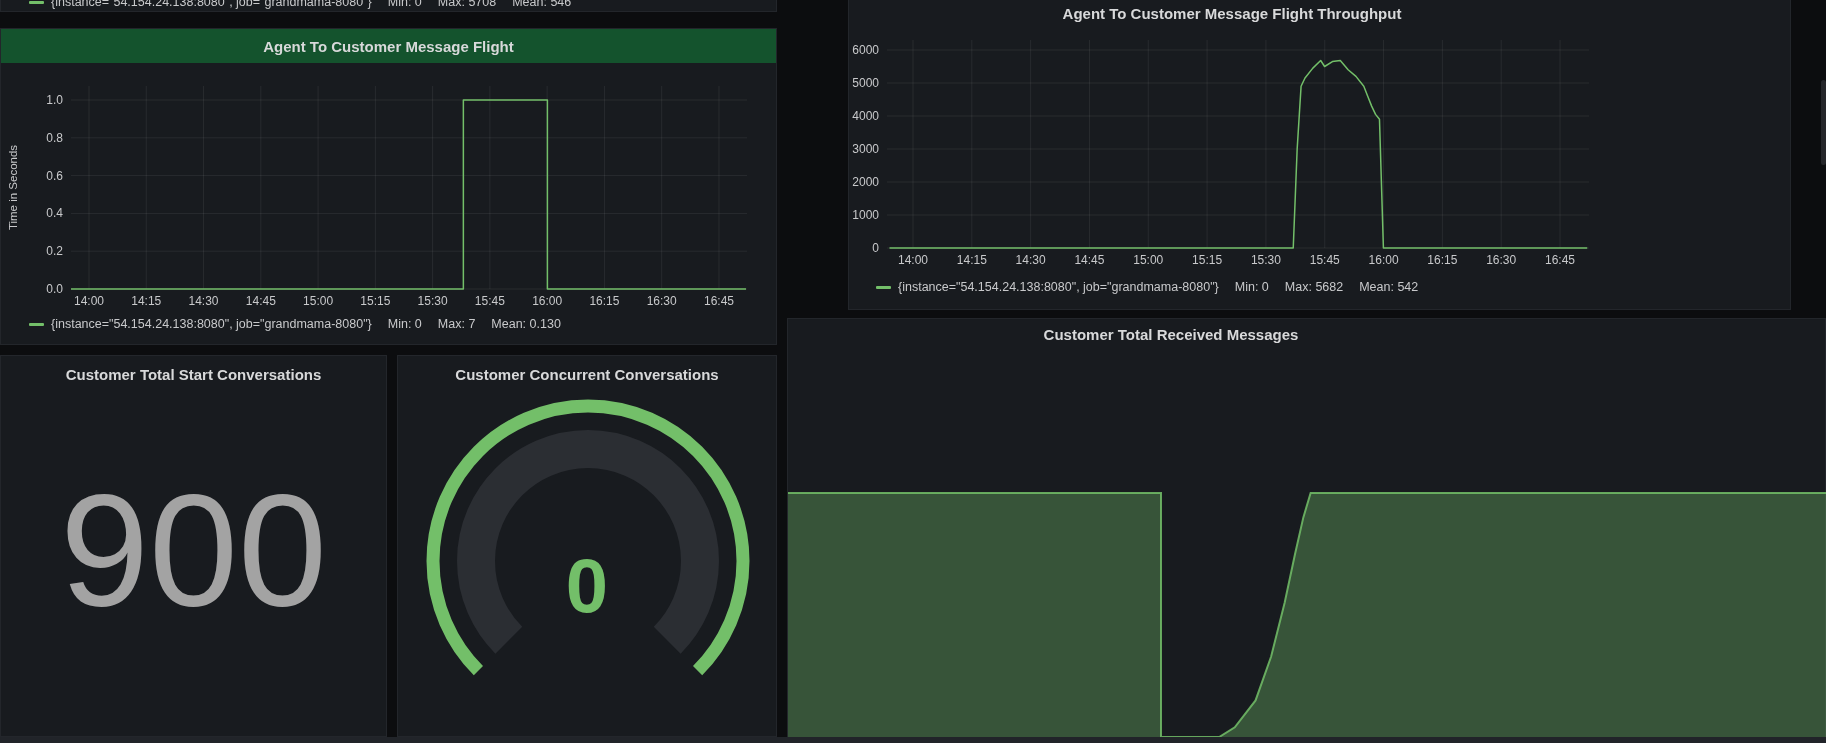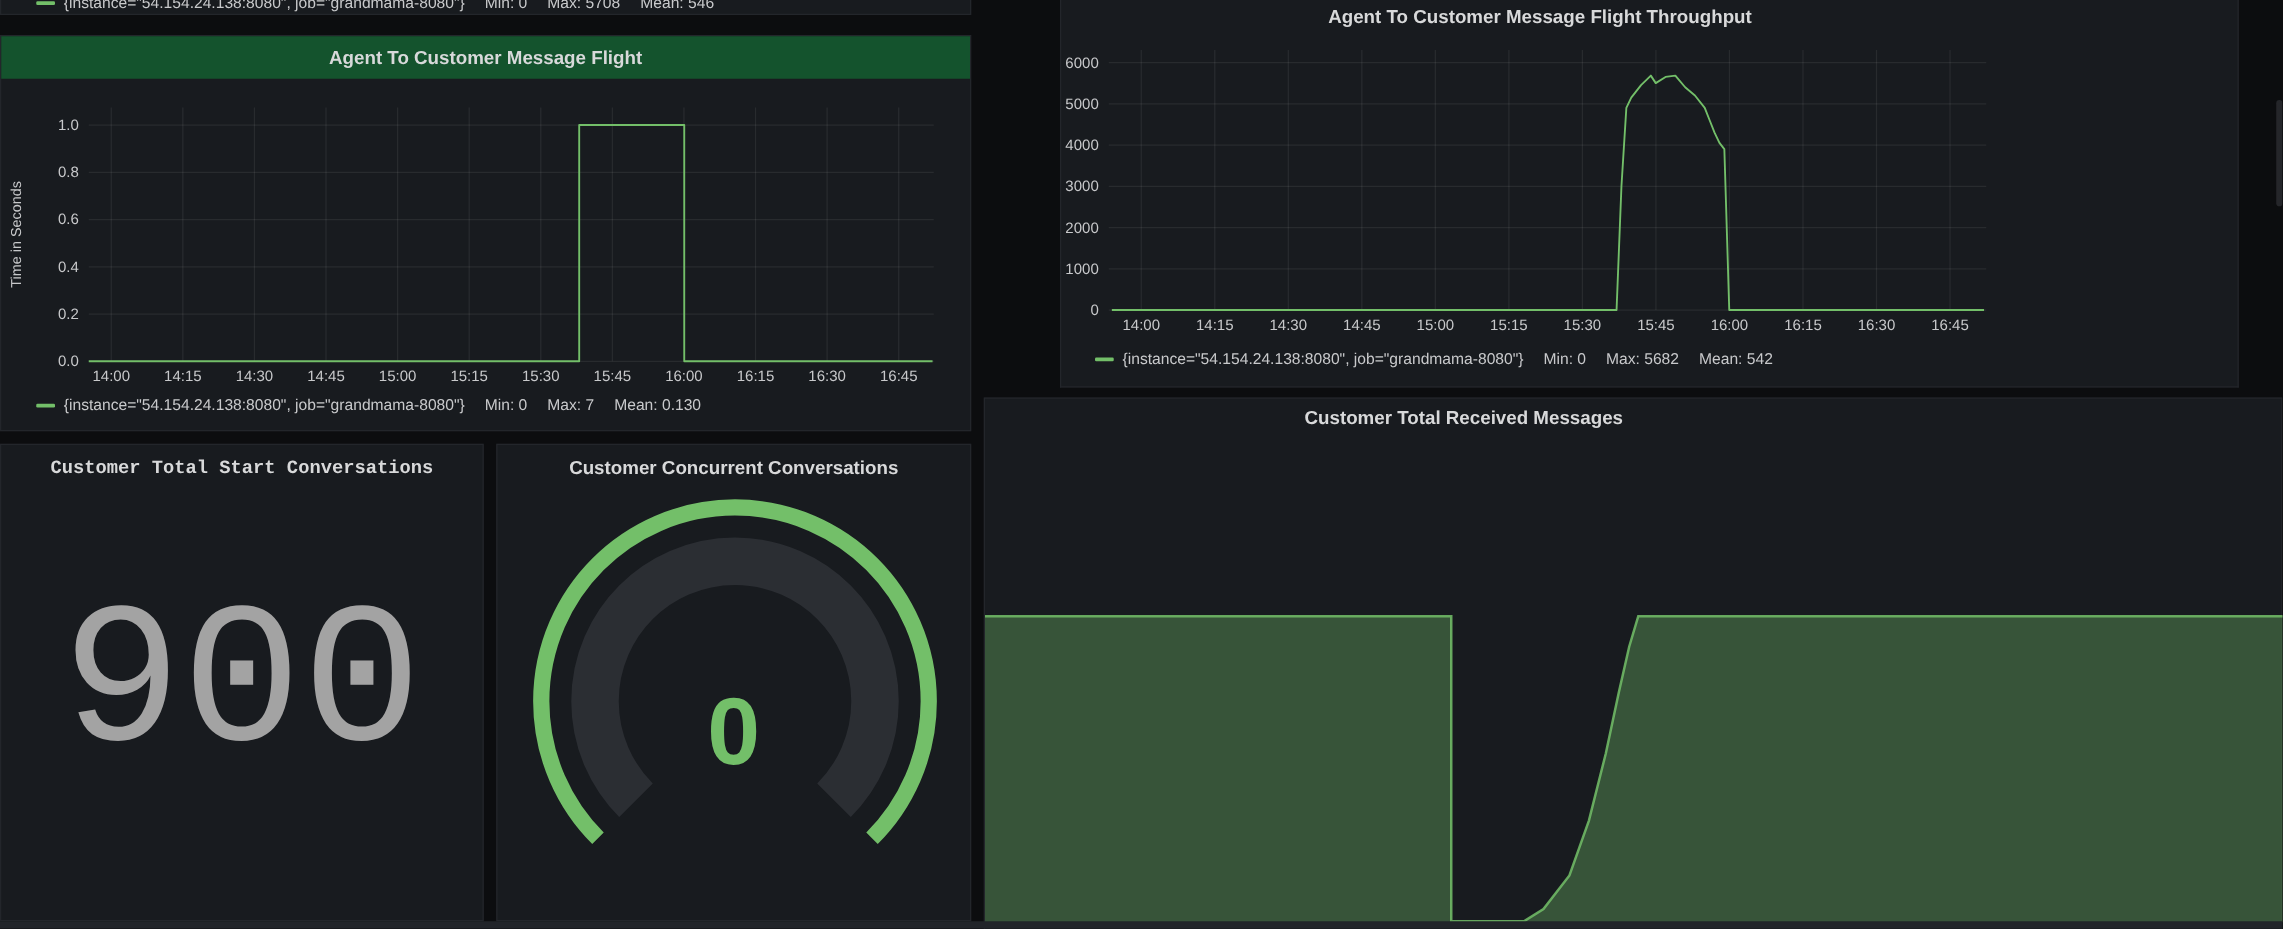--- a/index.html
+++ b/index.html
@@ -169,21 +169,21 @@
     </svg>
   <div class="legend" style="left:27px; top:280px;">
     <span class="swatch" style="background: rgb(115, 191, 105);"></span>
     <span class="lseries">{instance="54.154.24.138:8080", job="grandmama-8080"}</span>
     <span class="lstat">Min: 0</span>
     <span class="lstat">Max: 5682</span>
     <span class="lstat">Mean: 542</span>
   </div>
 </div>
 
-<div class="panel" style="left:0; top:355px; width:387px; height:382px;font-family:Liberation Mono, monospace;">
+<div class="panel" style="left:0; top:355px; width:387px; height:382px;">
   <div class="ptitle" style="position:absolute; left:50%; top:10px; transform:translateX(-50%);">Customer Total Start Conversations</div>
   <div class="stat-value" id="conv-value" style="left: 50%; top: 65px; font-size: 160px; line-height: 170px; color: #a3a3a3; margin-top: 44px;">900</div>
 </div>
 
 <div class="panel" style="left:397px; top:355px; width:380px; height:382px;">
   <div class="ptitle" style="position:absolute; left:50%; top:10px; transform:translateX(-50%);">Customer Concurrent Conversations</div>
   <svg style="position:absolute; left:0; top:30px;" width="380" height="352">
     <path id="gauge-threshold-arc" d="M 80.4 284.6 A 155 155 0 1 1 299.6 284.6" fill="none" stroke-width="13" stroke="#73BF69"></path>
     <path id="gauge-track-arc" d="M 110.8 254.2 A 112 112 0 1 1 269.2 254.2" fill="none" stroke-width="38" stroke="#2B2E33"></path>
   </svg>

